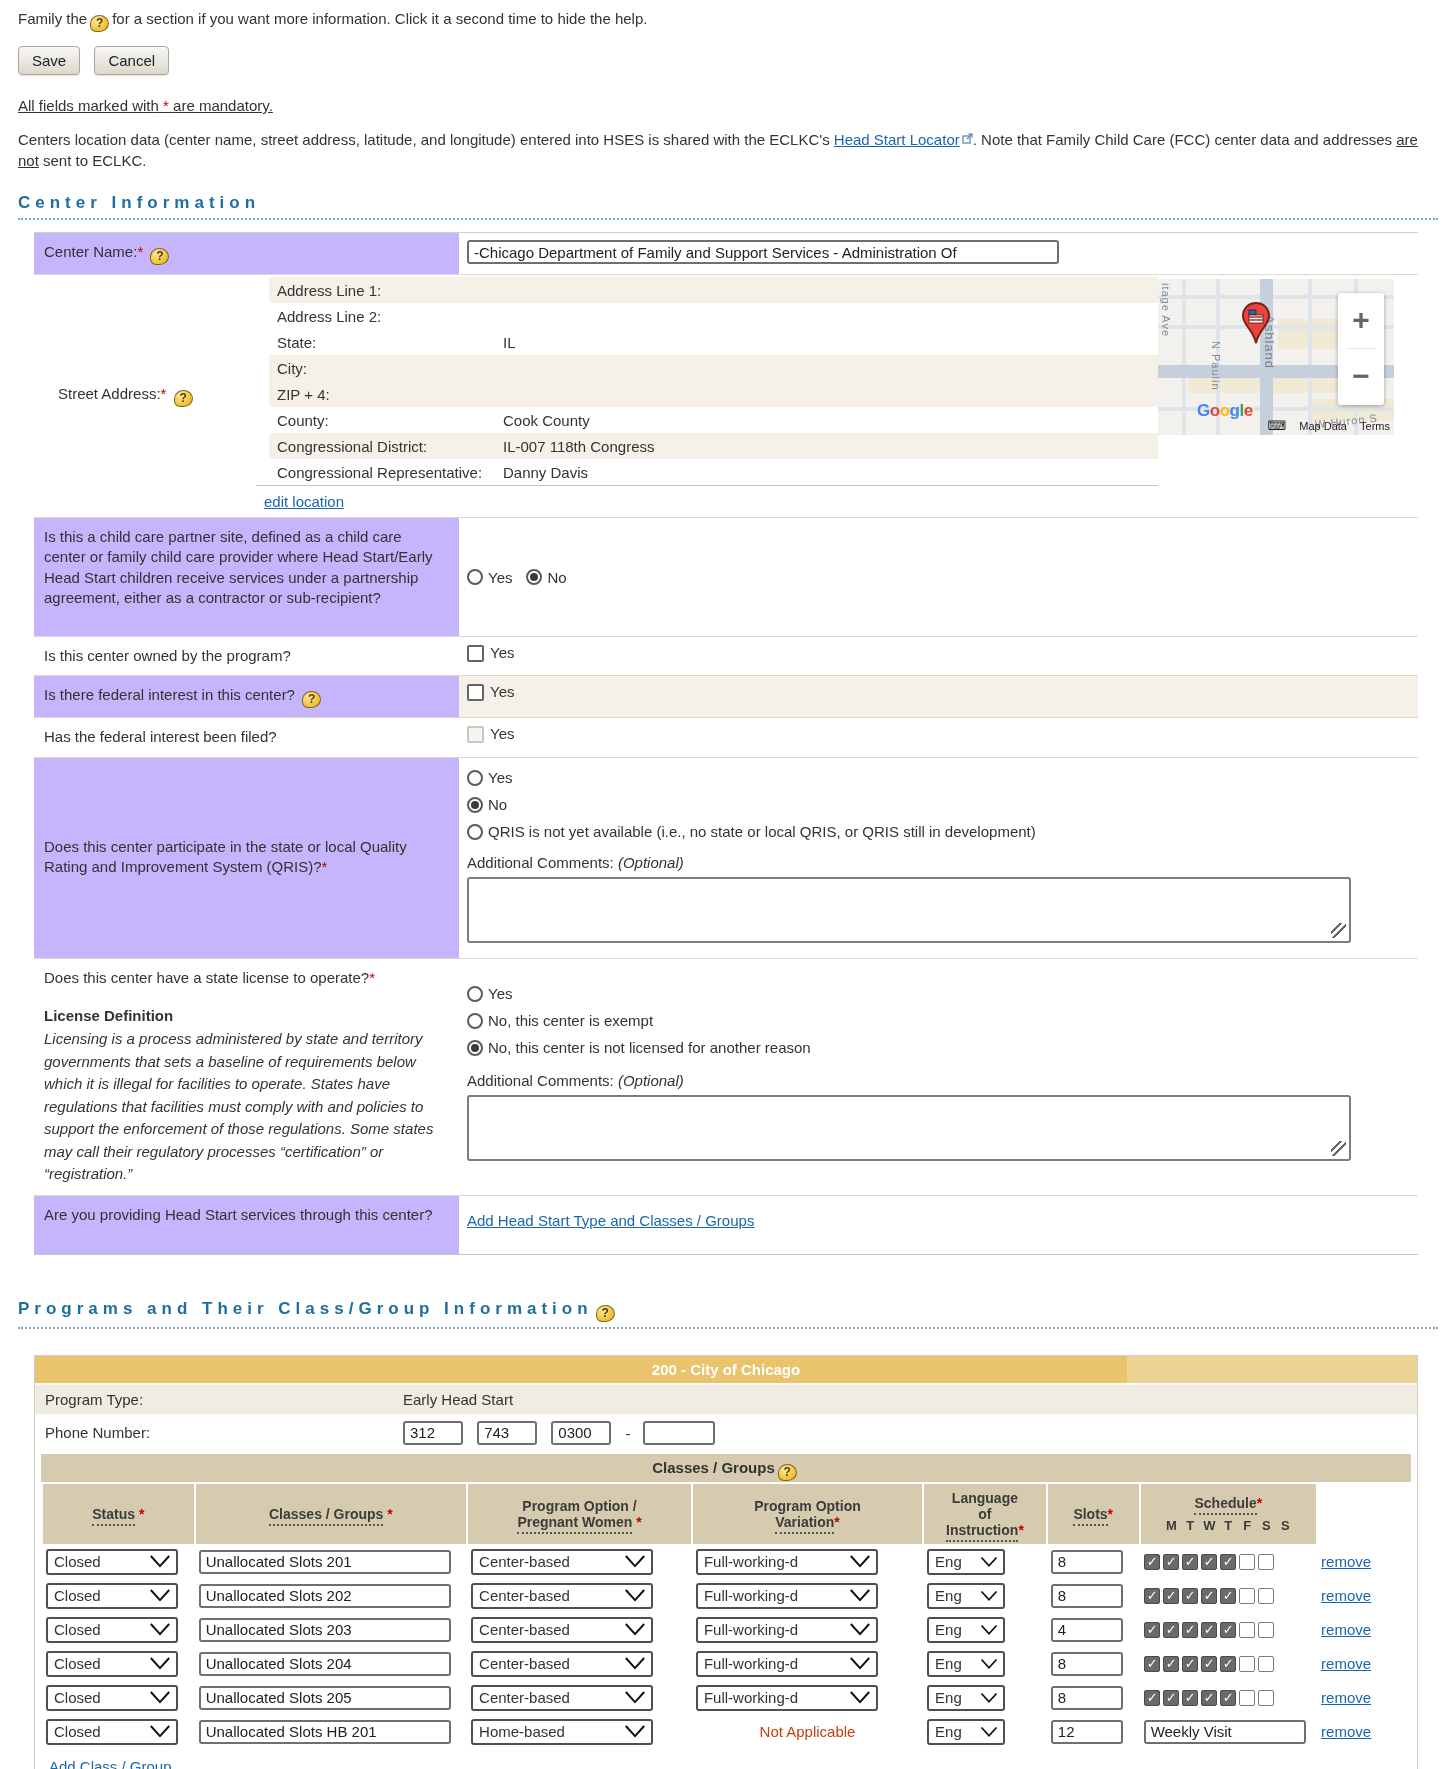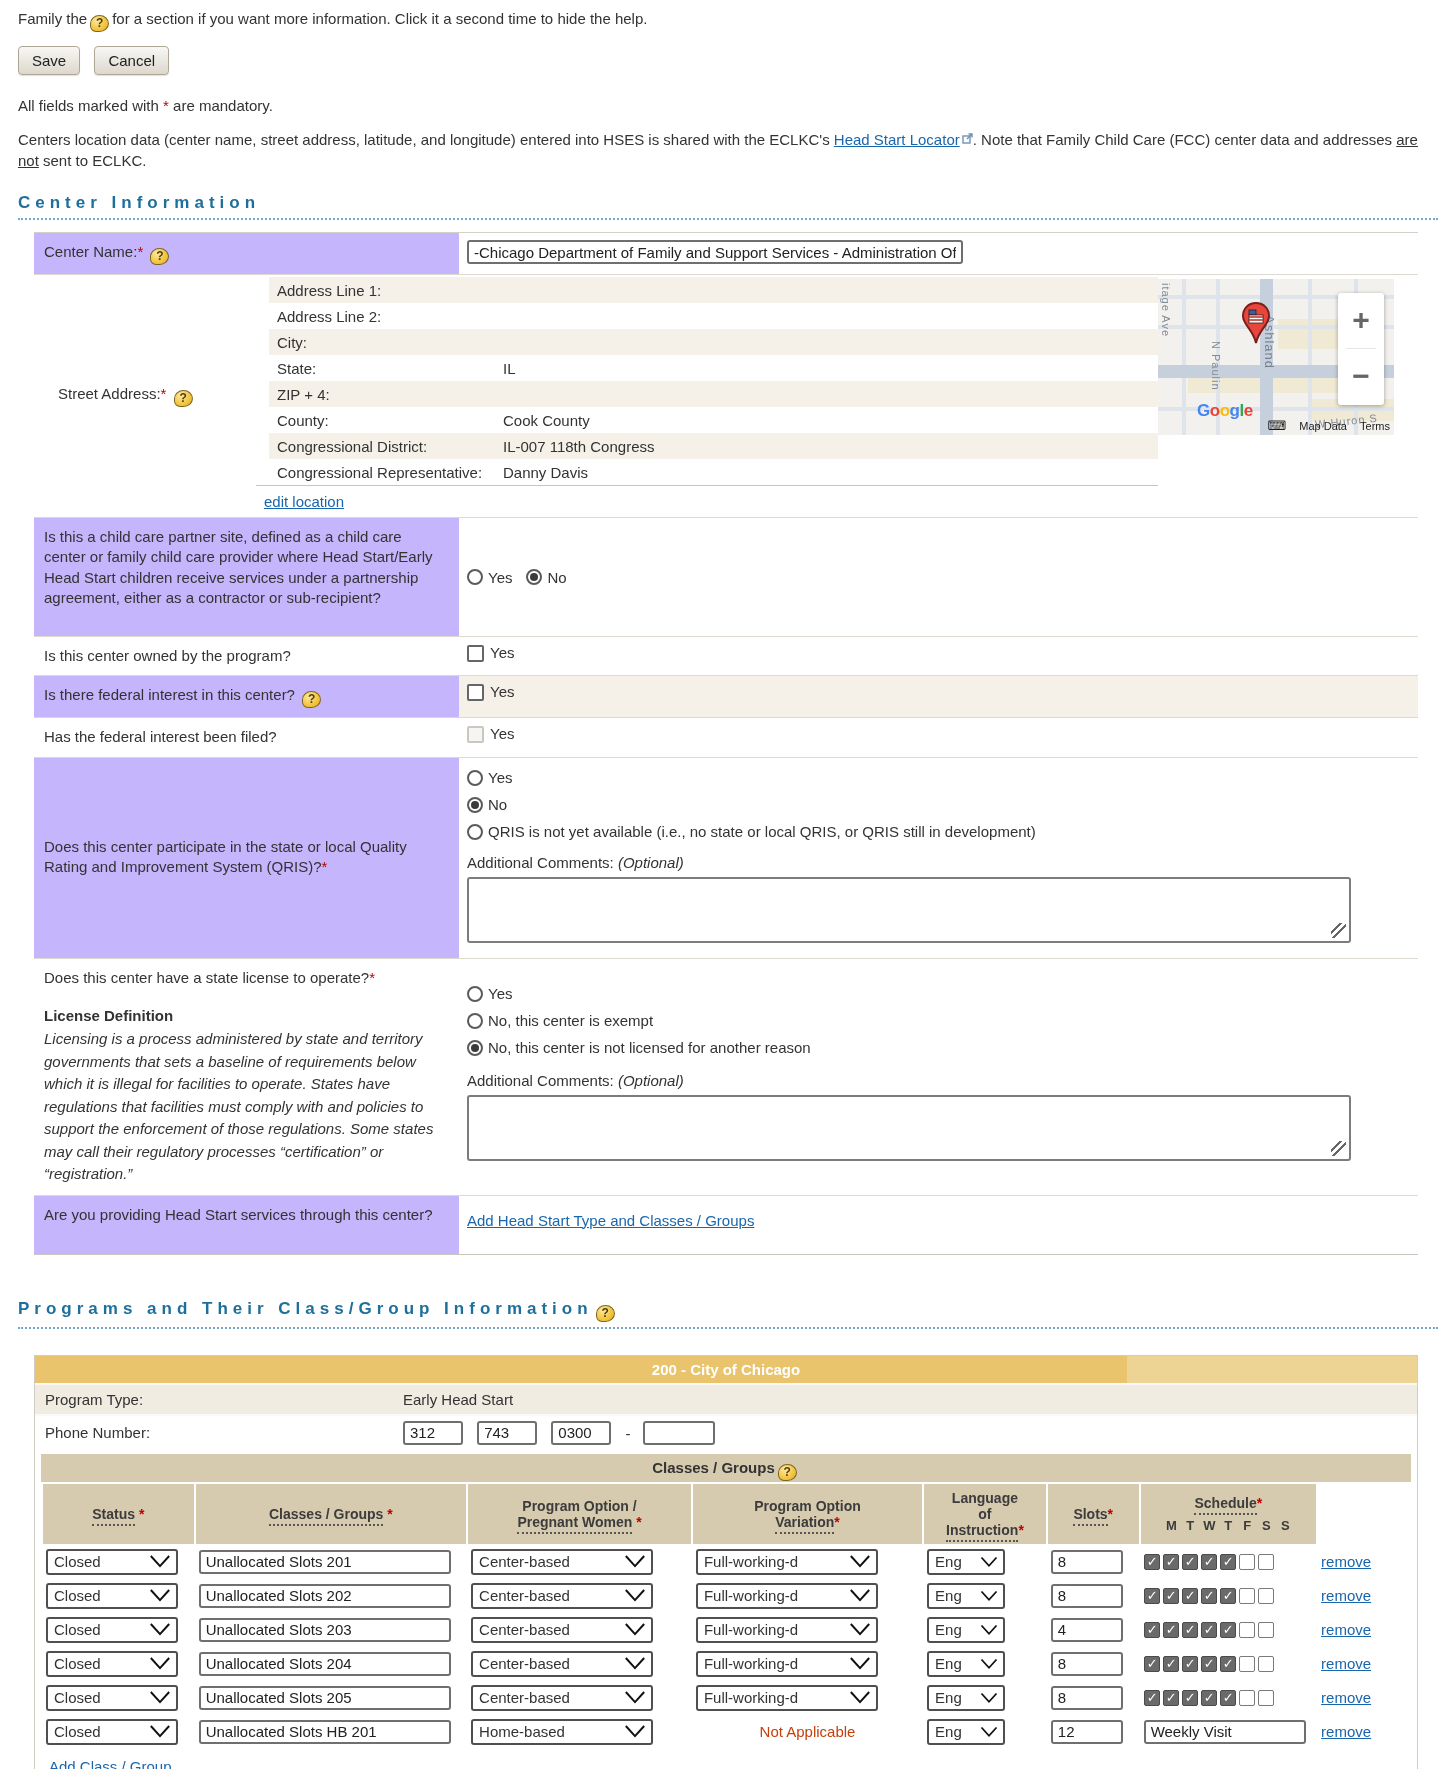--- a/index.html
+++ b/index.html
@@ -24,21 +24,21 @@
   
   .intro { padding:10px 0 0 18px; }
   .btnrow { padding:14px 0 0 18px; }
   .btn {
     display:inline-block; padding:5px 13px; margin-right:10px;
     background:linear-gradient(#f8f7f4,#ddd8cd);
     border:1px solid #aea795; border-radius:4px;
     box-shadow:0 1px 1px rgba(0,0,0,.12);
     font-size:15px; color:#222; cursor:pointer;
   }
-  .mandatory { padding:22px 0 0 18px; }
+  .mandatory { padding:22px 0 0 18px;text-decoration:underline; }
   .eclkc { padding:14px 30px 0 18px; line-height:1.4; }
   .ext-icon { display:inline-block; vertical-align:1px; margin-left:2px; }
 
   
   .sect {
     margin:22px 10px 0 18px;
     color:#1d6f9c; font-weight:bold; font-size:17px; letter-spacing:5px;
     padding-bottom:5px; border-bottom:2px dotted #74a8cc;
   }
 
@@ -172,45 +172,45 @@
 <div class="sect">Center Information</div>
 
 <div class="form">
 
   <div class="frow">
     <div class="flabel beige">
       <span>Center Name:</span><span class="red">*</span>
       <span class="help">?</span>
     </div>
     <div class="fctrl">
-      <input type="text" style="width: 496px;" value="-Chicago Department of Family and Support Services - Administration Of">
+      <input type="text" style="width: 592px;" value="-Chicago Department of Family and Support Services - Administration Of">
     </div>
   </div>
 
   <div class="addr-outer">
     <div class="addr-label">
       <span>Street Address:</span><span class="red">*</span>
       <span class="help">?</span>
     </div>
     <div class="addr-rows">
       <div class="arow b">
           <div class="al">Address Line 1:</div>
           <div></div>
         </div>
       <div class="arow">
           <div class="al">Address Line 2:</div>
           <div></div>
         </div>
+      <div class="arow">
+          <div class="al">State:</div>
+          <div>IL</div>
+        </div>
       <div class="arow b">
           <div class="al">City:</div>
           <div></div>
-        </div>
-      <div class="arow">
-          <div class="al">State:</div>
-          <div>IL</div>
         </div>
       <div class="arow b">
           <div class="al">ZIP + 4:</div>
           <div></div>
         </div>
       <div class="arow">
           <div class="al">County:</div>
           <div>Cook County</div>
         </div>
       <div class="arow b">

